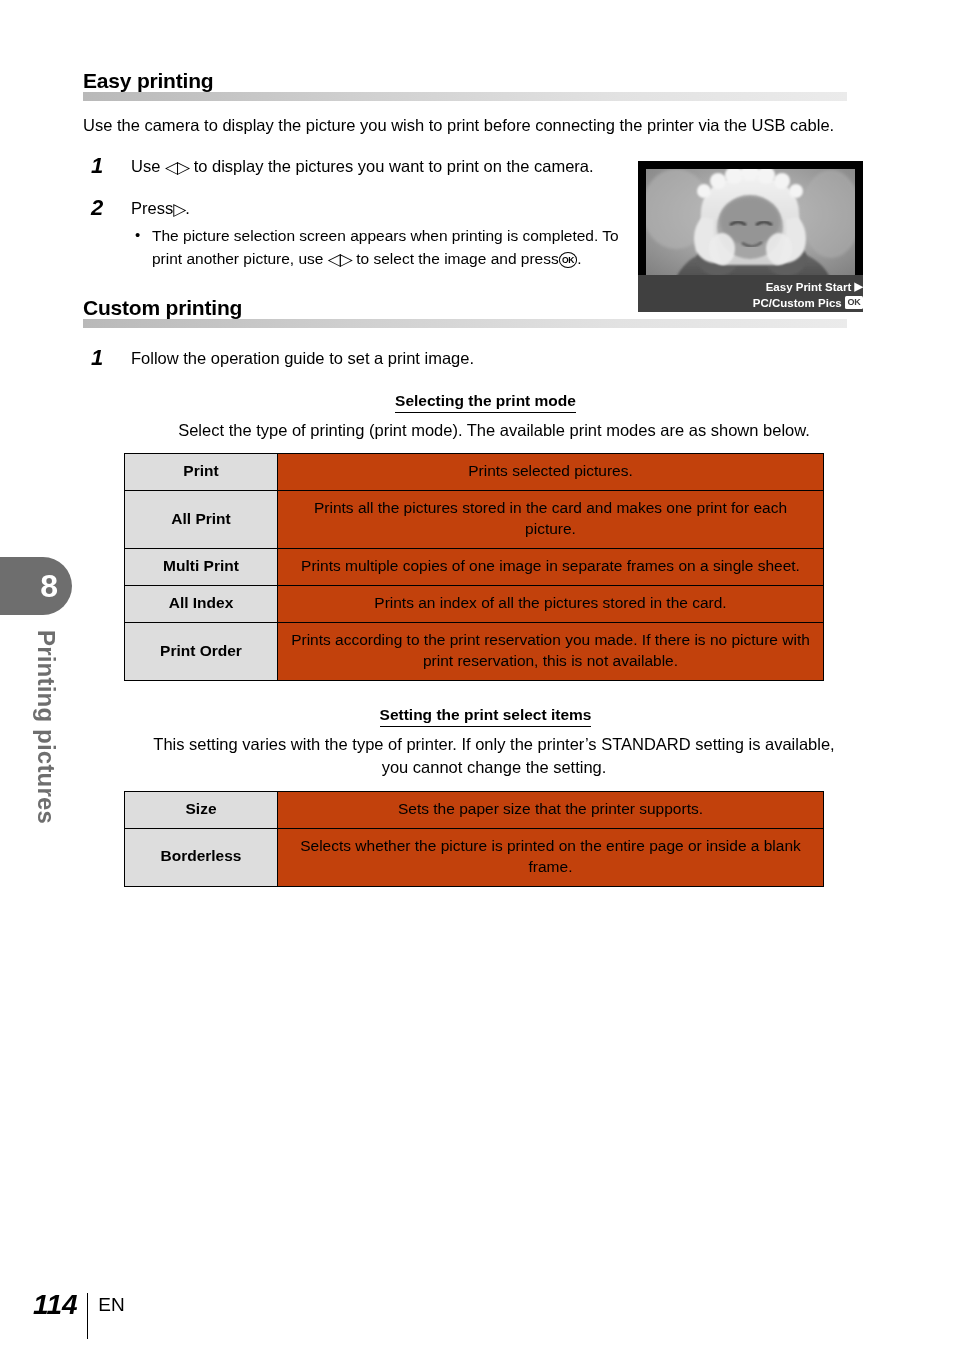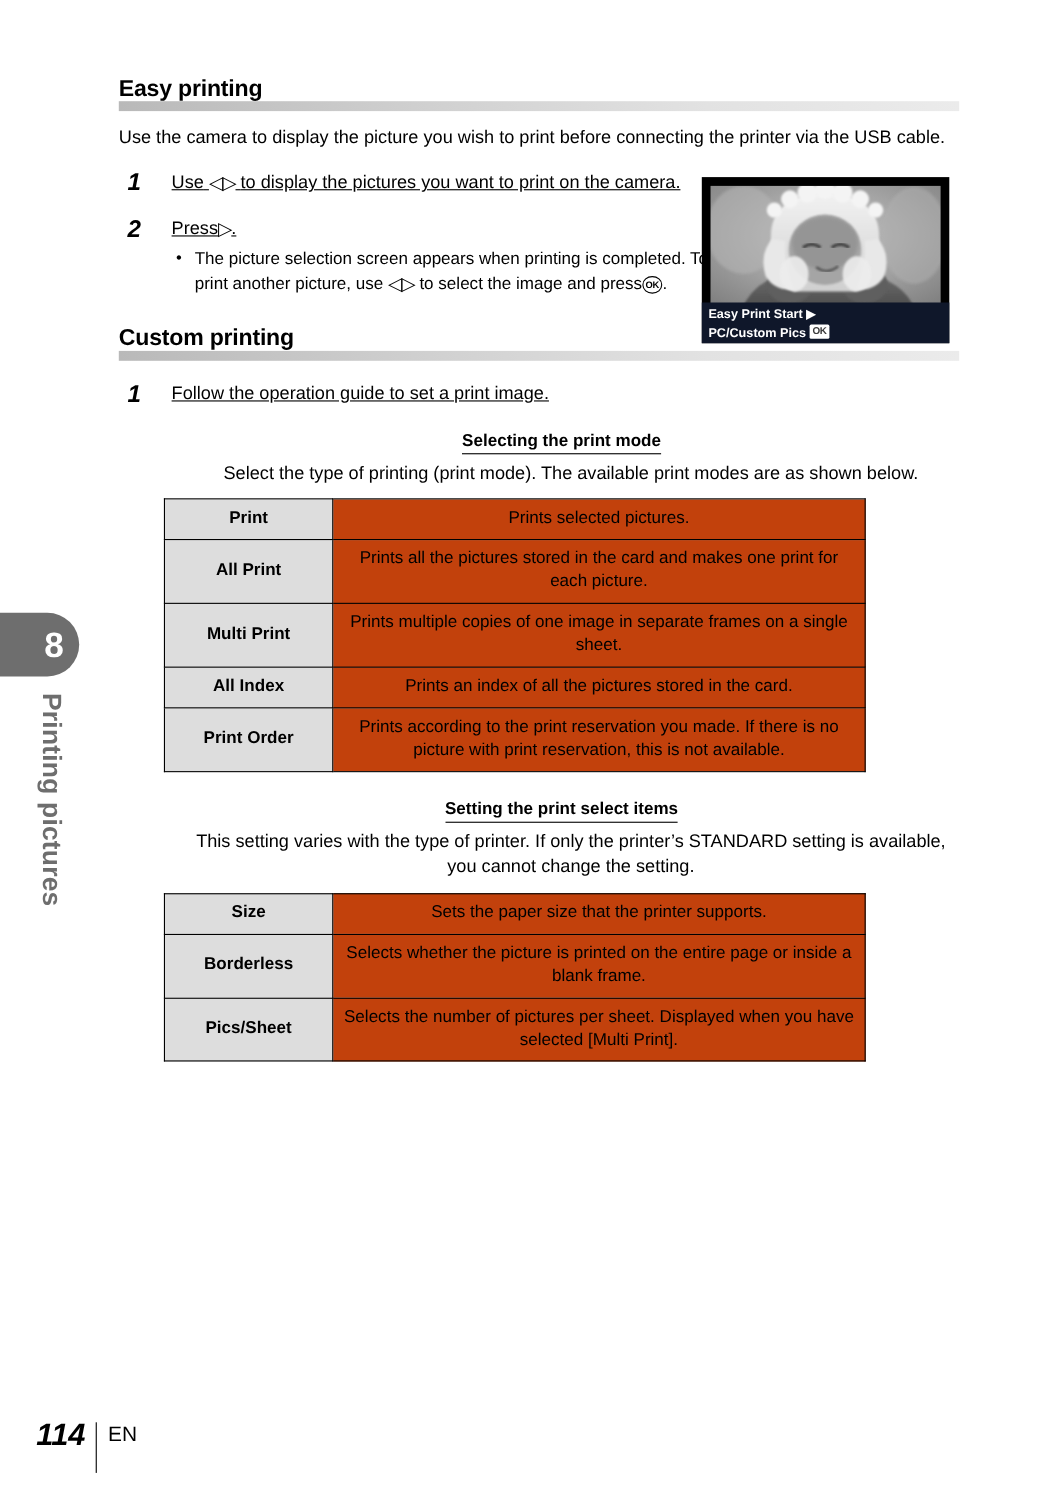--- a/index.html
+++ b/index.html
@@ -41,21 +41,21 @@
     font-weight: bold;
     letter-spacing: 0.2px;
     writing-mode: vertical-rl;
     text-orientation: mixed;
     white-space: nowrap;
   }
 
   
   .page {
     position: absolute;
-    left: 108px; top: 0;
+    left: 83px; top: 0;
     width: 764px;
   }
 
   
   .section-head {
     position: relative;
     margin: 0;
     padding: 0 0 9px 0;
   }
   .section-head .title {
@@ -91,21 +91,20 @@
     position: absolute;
     left: 8px; top: -2px;
     font-size: 22px;
     font-weight: bold;
     font-style: italic;
     font-family: "Liberation Sans", sans-serif;
   }
   .step .step-text {
     font-size: 16.5px;
     line-height: 1.45;
-    text-decoration: underline;
   }
   .step-wide .step-text { max-width: 470px; }
 
   .bullets {
     list-style: none;
     margin: 4px 0 0 0;
     padding: 0;
   }
   .bullets li {
     position: relative;
@@ -154,22 +153,23 @@
     left: 8px; top: 8px;
     width: 209px; height: 113px;
     overflow: hidden;
     background: #9a9a9a;
   }
   .camera-figure .photo svg { display: block; }
   .camera-figure .osd {
     position: absolute;
     left: 0; right: 0; bottom: 0;
     height: 37px;
-    background: #0f172a;
+    background: #404040;
     padding: 3px 0 0 6px;
+    text-align: right;
   }
   .camera-figure .osd .line {
     color: #ffffff;
     font-size: 11.5px;
     font-weight: bold;
     line-height: 16px;
     white-space: nowrap;
   }
   .osd .arrow { font-size: 11px; vertical-align: 0.5px; }
   .osd .okbox {
@@ -197,21 +197,21 @@
   }
   .subbody {
     font-size: 16.5px;
     line-height: 1.42;
     margin: 6px 0 0 17px;
   }
 
   
   table.spec {
     border-collapse: collapse;
-    width: 638px;
+    width: 700px;
     margin-top: 11px;
     table-layout: fixed;
   }
   table.spec td {
     border: 1.3px solid #000;
     vertical-align: middle;
     padding: 7px 9px 8px 9px;
     font-size: 15.5px;
     line-height: 1.35;
   }
@@ -413,24 +413,20 @@
     <table class="spec">
       <tbody>
         <tr>
           <td class="key">Size</td>
           <td class="val">Sets the paper size that the printer supports.</td>
         </tr>
         <tr>
           <td class="key">Borderless</td>
           <td class="val">Selects whether the picture is printed on the entire page or inside a blank frame.</td>
         </tr>
-        <tr>
-          <td class="key">Pics/Sheet</td>
-          <td class="val">Selects the number of pictures per sheet. Displayed when you have selected [Multi Print].</td>
-        </tr>
       </tbody>
     </table>
   </div>
 
 </div>
 
 <div class="footer">
   <span class="pageno">114</span>
   <span class="divider"></span>
   <span class="lang">EN</span>

